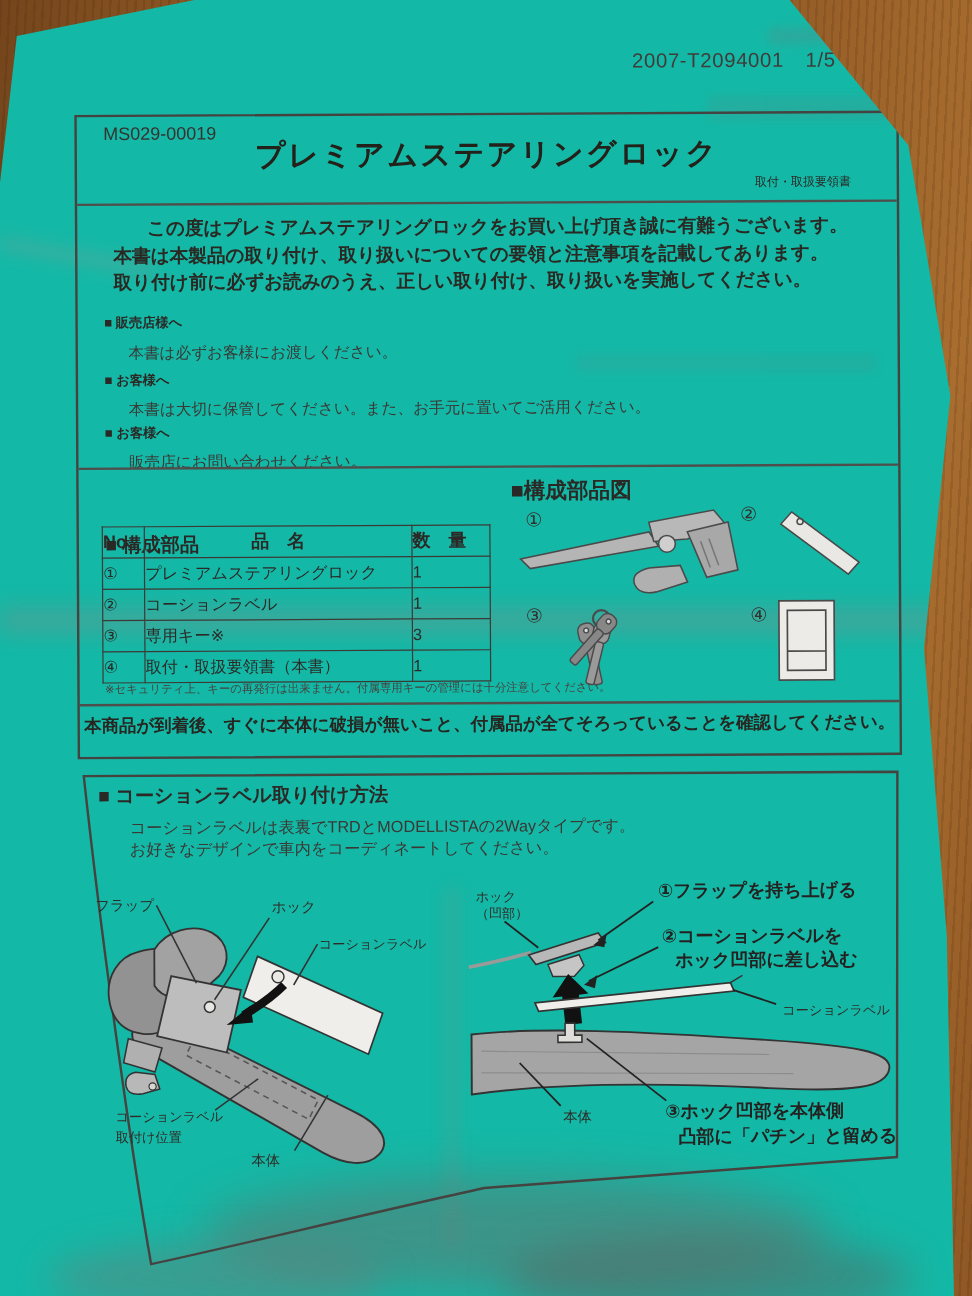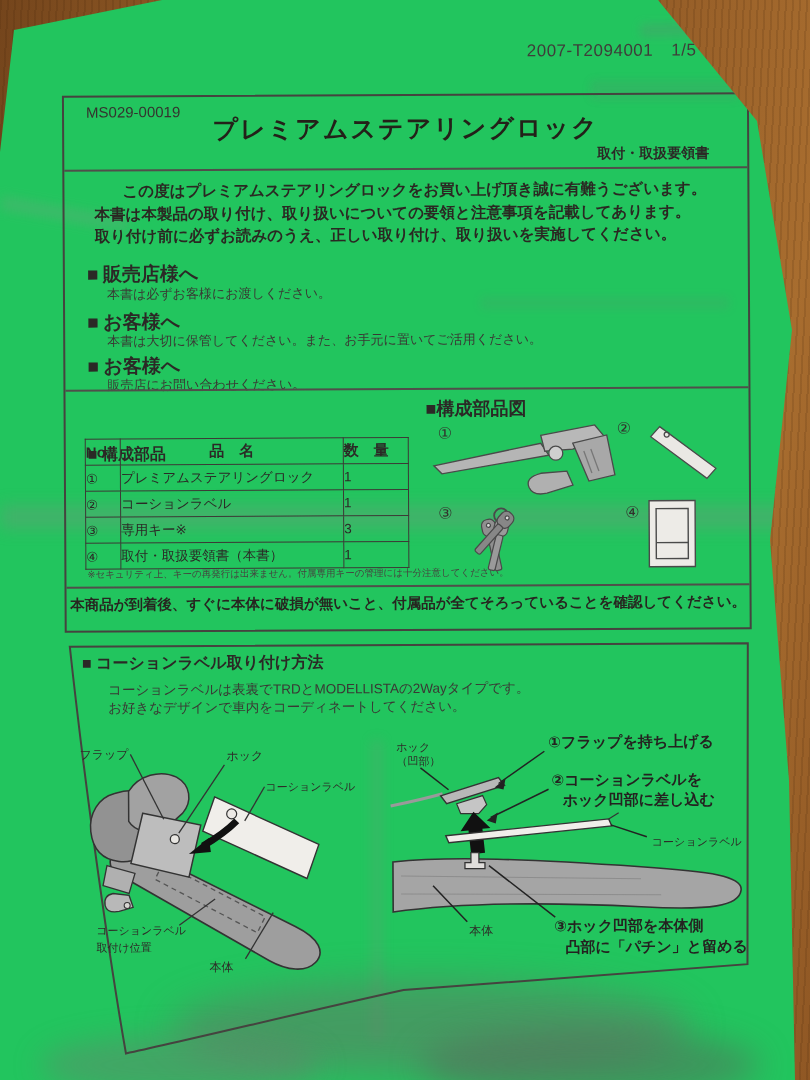--- a/index.html
+++ b/index.html
@@ -6,35 +6,35 @@
   body{
     width:810px;height:1080px;position:relative;overflow:hidden;
     font-family:"Liberation Sans","DejaVu Sans",sans-serif;
     background:
       repeating-linear-gradient(93deg, rgba(60,30,5,.14) 0 2px, rgba(0,0,0,0) 2px 7px),
       linear-gradient(100deg,#74451c 0%,#9d6329 30%,#8a5423 55%,#a86d2f 85%,#8f5724 100%);
   }
   .abs{position:absolute;}
   .paper{
     position:absolute;inset:0;
-    background:#22c55e;
+    background:#14b8a6;
     clip-path:polygon(14px 30px,162px 0px,658px 0px,757px 121px,792px 330px,770px 540px,789px 780px,795px 1080px,0px 1080px,0px 152px);
   }
   .crease{position:absolute;pointer-events:none;}
   .doc{position:absolute;inset:0;transform:rotate(-0.3deg);transform-origin:400px 300px;color:#2b2926;}
   .header-line{top:42px;left:528px;font-size:17px;color:#3f3d3a;letter-spacing:.5px;}
   .header-line span{margin-right:18px;}
   .box1{left:63px;top:94px;width:683px;height:533px;border:2px solid #45433f;}
   .rule{left:0;right:0;border-top:2px solid #504e4a;height:0;}
   .form-code{left:22px;top:6px;font-size:15px;color:#35332f;}
   .doc-title{left:0;width:100%;top:16px;text-align:center;font-size:25px;font-weight:700;letter-spacing:2px;color:#232119;}
-  .doc-subtitle{right:38px;top:50px;font-size:14px;font-weight:700;}
+  .doc-subtitle{right:38px;top:50px;font-size:10px;font-weight:400;}
   .intro{left:30px;top:83px;width:630px;font-size:15.5px;font-weight:700;line-height:22.5px;color:#2a2822;}
   .intro .ind{text-indent:28px;}
-  .sec-h{left:22px;font-size:19px;font-weight:700;font-family:Liberation Serif, serif;}
+  .sec-h{left:22px;font-size:11px;font-weight:700;}
   .sec-b{left:42px;font-size:13px;color:#3a3834;}
   .parts-h{left:22px;top:303px;font-size:16px;font-weight:700;margin-top:44px;}
   .diagram-h{left:360px;top:301px;font-size:18px;font-weight:700;}
   table.parts{left:19px;top:341px;border-collapse:collapse;position:absolute;}
   table.parts th,table.parts td{border:1.8px solid #3c3a36;padding:0;}
   table.parts th{height:25px;font-size:15px;font-weight:700;}
   table.parts td{height:25px;font-size:13.5px;}
   .col-no{width:34px;text-align:left;}
   .col-name{width:222px;}
   td.col-name{padding-left:10px;font-size:13.5px;}

